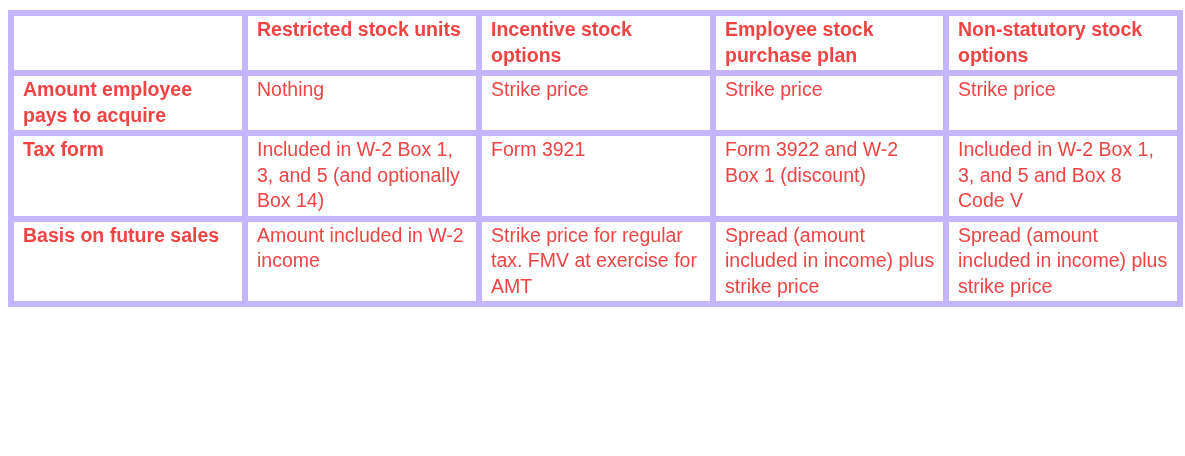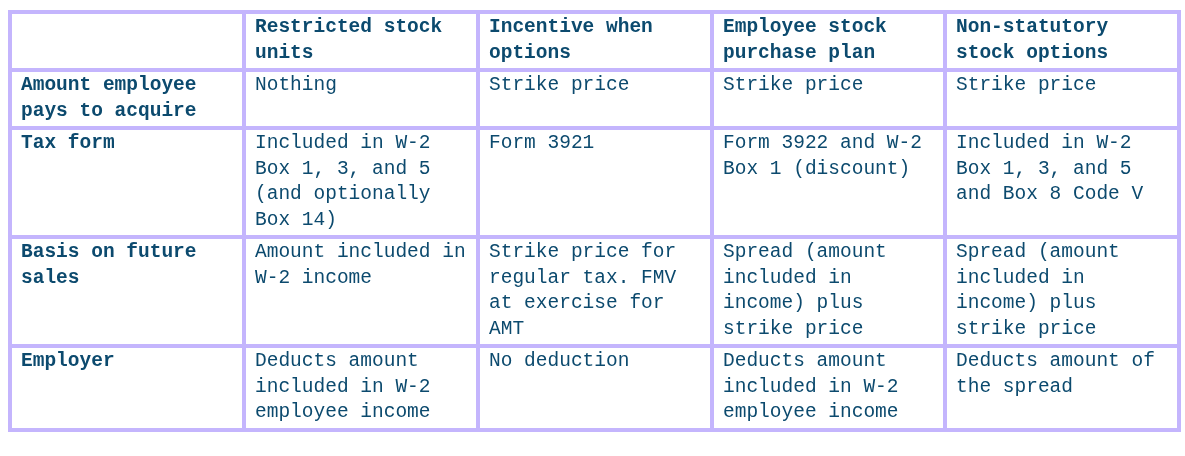--- a/index.html
+++ b/index.html
@@ -26,29 +26,28 @@
     table-layout: fixed;
     background: #ffffff;
   }
   .comparison-table col.c0 { width: 234px; }
   .comparison-table col.c1 { width: 234px; }
   .comparison-table col.c2 { width: 234px; }
   .comparison-table col.c3 { width: 233px; }
   .comparison-table col.c4 { width: 234px; }
   .comparison-table th,
   .comparison-table td {
-    border: 4px solid #c4b5fd;
+    border: 6px solid #c4b5fd;
     vertical-align: top;
     text-align: left;
     padding: 1px 8px 2px 9px;
     font-size: 19.5px;
     line-height: 25.5px;
-    color: #0c4a6e;
+    color: #ef4444;
     overflow: hidden;
-    font-family: Liberation Mono, monospace;
   }
   .comparison-table thead th { font-weight: bold; }
   .comparison-table tbody th { font-weight: bold; }
   .comparison-table td { font-weight: normal; }
   .comparison-table thead tr          { height: 52px; }
   .comparison-table tbody tr:nth-child(1) { height: 51px; padding-left: 9px; }
   .comparison-table tbody tr:nth-child(2) { height: 77px; }
   .comparison-table tbody tr:nth-child(3) { height: 77px; }
   .comparison-table tbody tr:nth-child(4) { height: 76px; margin-top: 20px; }
   .comparison-table tbody tr:nth-child(5) { height: 79px; }
@@ -62,21 +61,21 @@
       <col class="c0">
         <col class="c1">
         <col class="c2">
         <col class="c3">
         <col class="c4">
     </colgroup>
     <thead>
       <tr>
         <th></th>
         <th>Restricted stock units</th>
-        <th>Incentive when options</th>
+        <th>Incentive stock options</th>
         <th>Employee stock purchase plan</th>
         <th>Non-statutory stock options</th>
       </tr>
     </thead>
     <tbody>
       <tr>
         <th>Amount employee pays to acquire</th>
         <td>Nothing</td>
         <td>Strike price</td>
         <td>Strike price</td>
@@ -89,22 +88,15 @@
         <td>Form 3922 and W-2 Box 1 (discount)</td>
         <td>Included in W-2 Box 1, 3, and 5 and Box 8 Code V</td>
       </tr>
       <tr>
         <th>Basis on future sales</th>
         <td>Amount included in W-2 income</td>
         <td>Strike price for regular tax. FMV at exercise for AMT</td>
         <td>Spread (amount included in income) plus strike price</td>
         <td>Spread (amount included in income) plus strike price</td>
       </tr>
-      <tr>
-        <th>Employer</th>
-        <td>Deducts amount included in W-2 employee income</td>
-        <td>No deduction</td>
-        <td>Deducts amount included in W-2 employee income</td>
-        <td>Deducts amount of the spread</td>
-      </tr>
     </tbody>
   </table>
 </div>
 
 </body></html>

